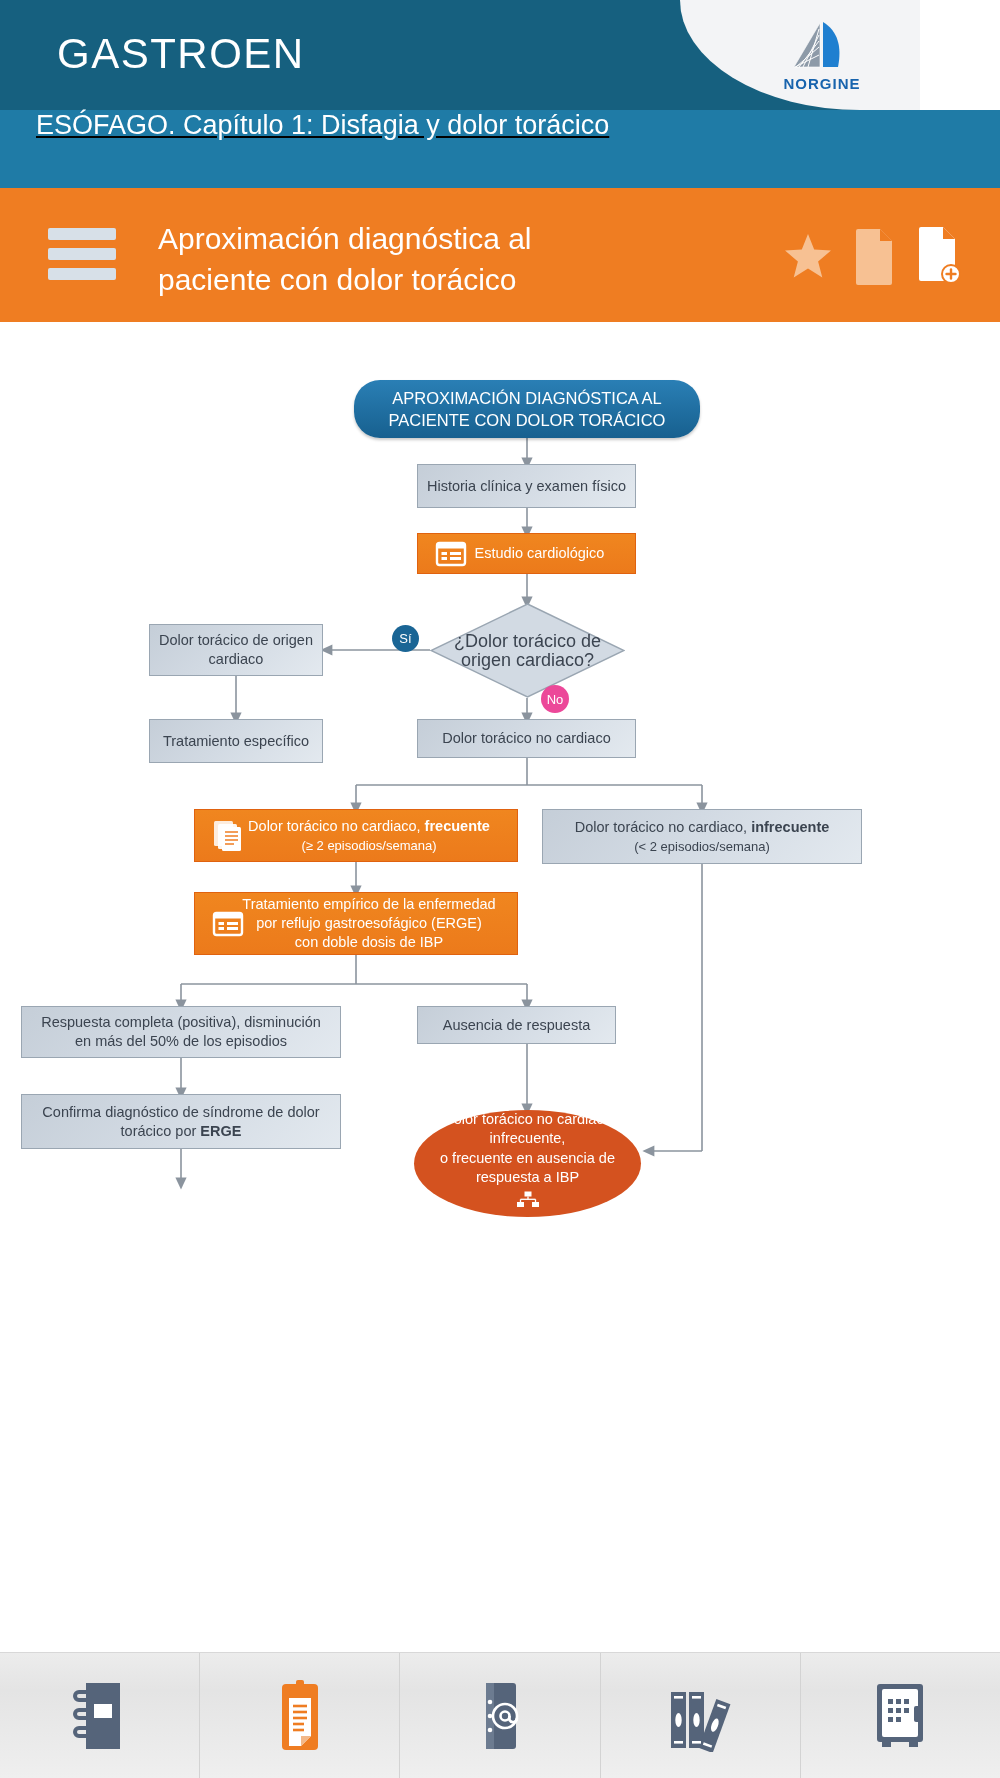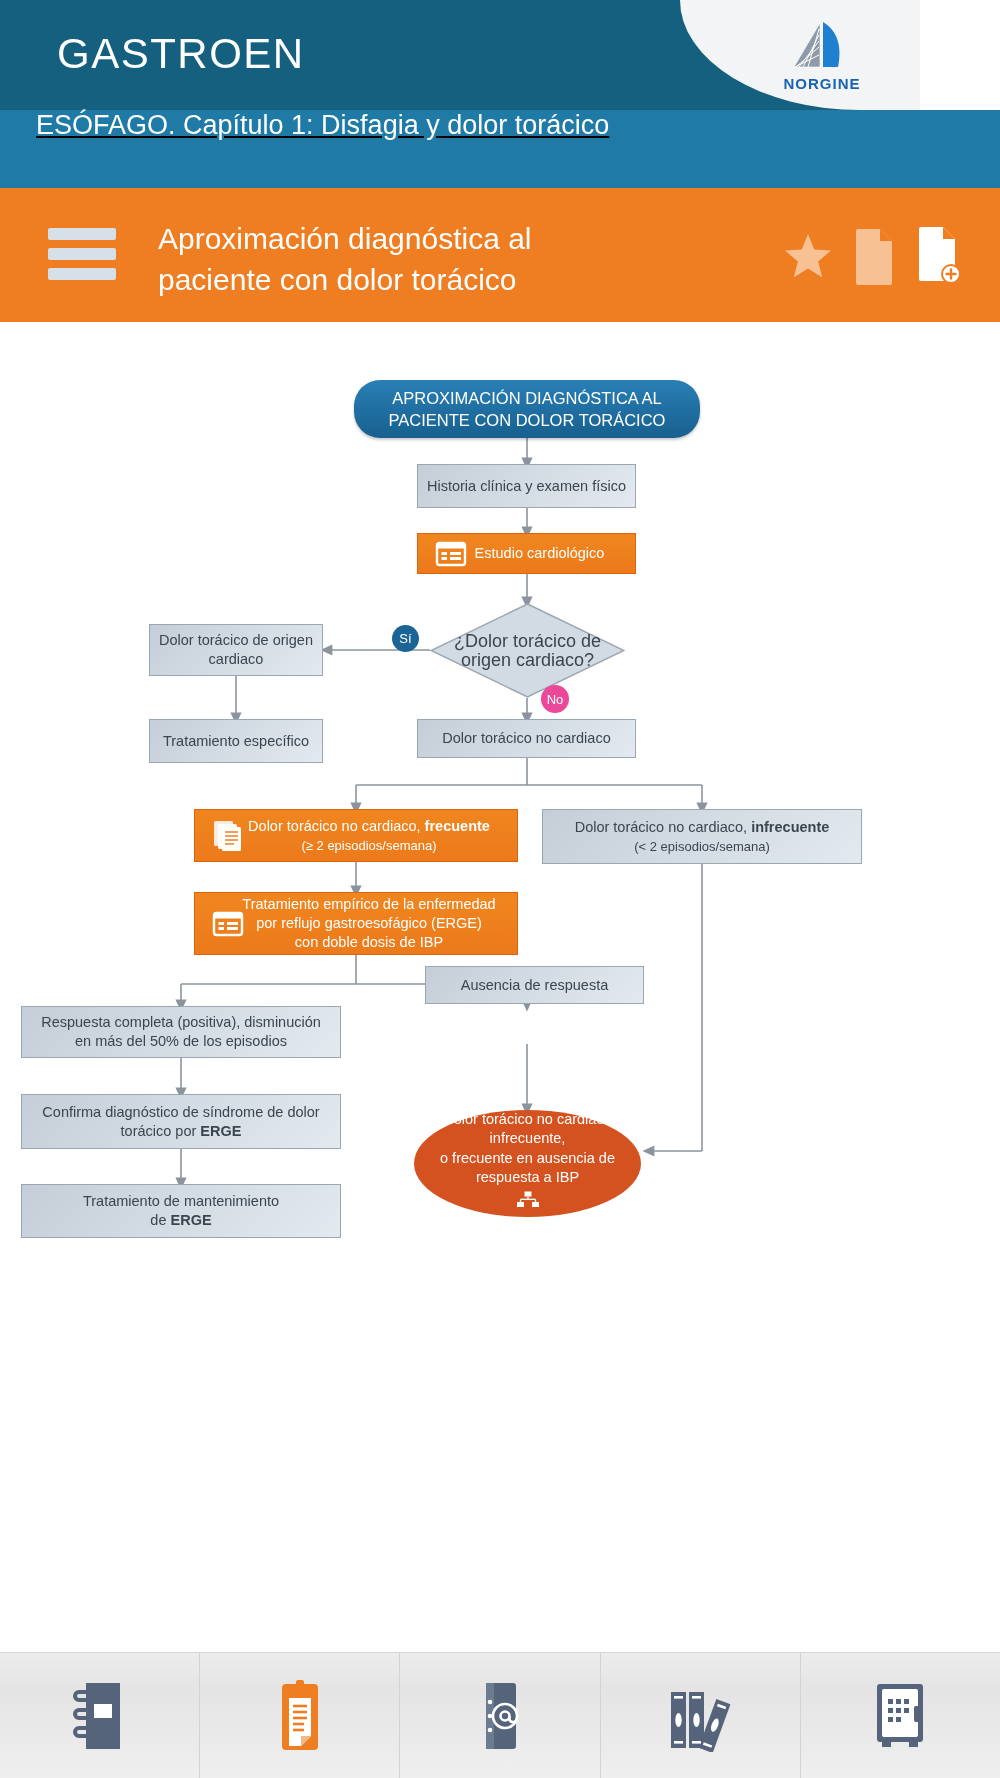--- a/index.html
+++ b/index.html
@@ -355,37 +355,31 @@
         </span>
       </div>
 
       <div class="node node-grey" style="left:21px; top:684px; width:320px; height:52px;align-items:center;">
         <span class="node-txt">
           <span>Respuesta completa (positiva), disminución</span><br>
           <span>en más del 50% de los episodios</span>
         </span>
       </div>
 
-      <div class="node node-grey" style="left:417px; top:644px; width:219px; height:38px;margin-left:8px;">
+      <div class="node node-grey" style="left:417px; top:684px; width:199px; height:38px;">
         <span class="node-txt">Ausencia de respuesta</span>
       </div>
 
       <div class="node node-grey" style="left:21px; top:772px; width:320px; height:55px;">
         <span class="node-txt">
           <span>Confirma diagnóstico de síndrome de dolor</span><br>
           <span>torácico por </span><span class="b">ERGE</span>
         </span>
       </div>
 
-      <div class="node node-grey" style="left:21px; top:862px; width:320px; height:54px;">
-        <span class="node-txt">
-          <span>Tratamiento de  mantenimiento</span><br>
-          <span>de </span><span class="b">ERGE</span>
-        </span>
-      </div>
 
       <div class="node node-ellipse" style="left:414px; top:788px; width:227px; height:107px;">
         <span class="node-txt" style="padding-bottom:4px;">
           <span>Dolor torácico no cardiaco</span><br>
           <span>infrecuente,</span><br>
           <span>o frecuente en ausencia de</span><br>
           <span>respuesta a IBP</span>
           <span style="display:block; margin-top:3px;">
             <svg width="26" height="17" viewBox="0 0 26 17" style="display:inline-block;">
               <rect x="9.5" y="0.5" width="7" height="5" fill="#ffffff"></rect>

